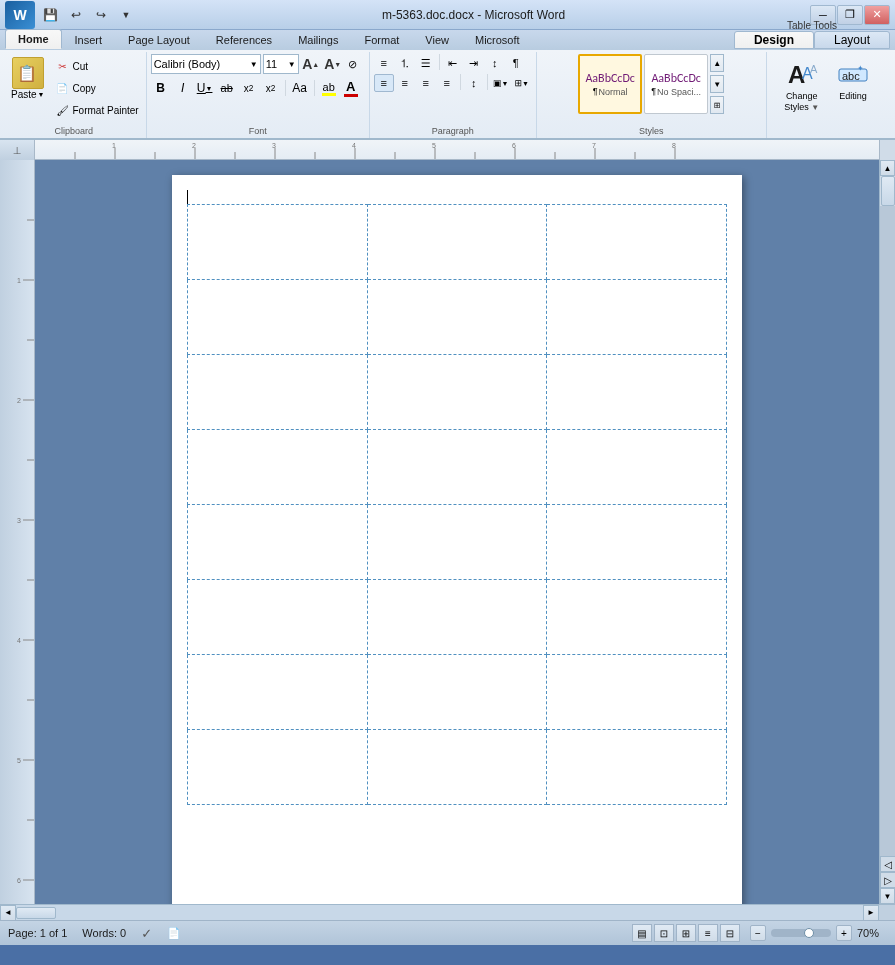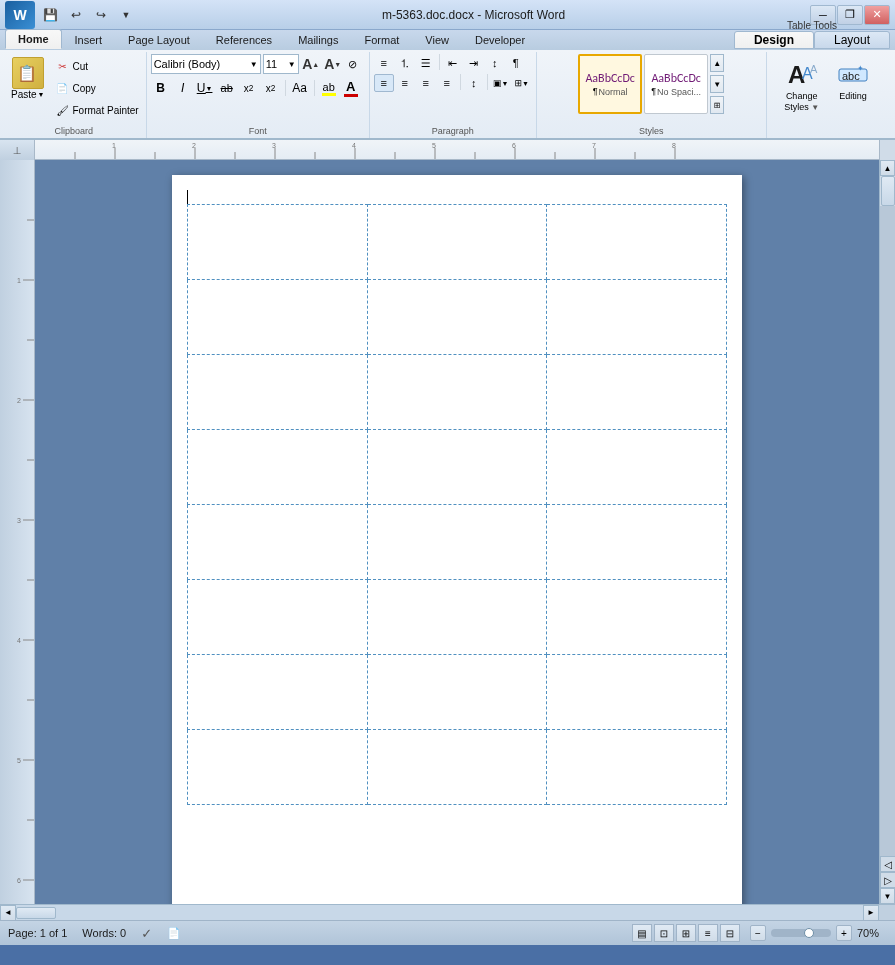--- a/index.html
+++ b/index.html
@@ -516,21 +516,21 @@
       <div class="ribbon-tab">
         <span>Mailings</span>
       </div>
       <div class="ribbon-tab">
         <span>Format</span>
       </div>
       <div class="ribbon-tab">
         <span>View</span>
       </div>
       <div class="ribbon-tab">
-        <span>Developer</span>
+        <span>Microsoft</span>
       </div>
     </div>
 
     <div style="display:flex; flex-direction:column; align-items:center; margin-right:5px;margin-top:36px;">
       <span style="font-size:10px; color:#333; padding:0 5px;">Table Tools</span>
       <div style="display:flex; gap:0;">
         <div class="tt-tab active">
           <span>Design</span>
         </div>
         <div class="tt-tab">

